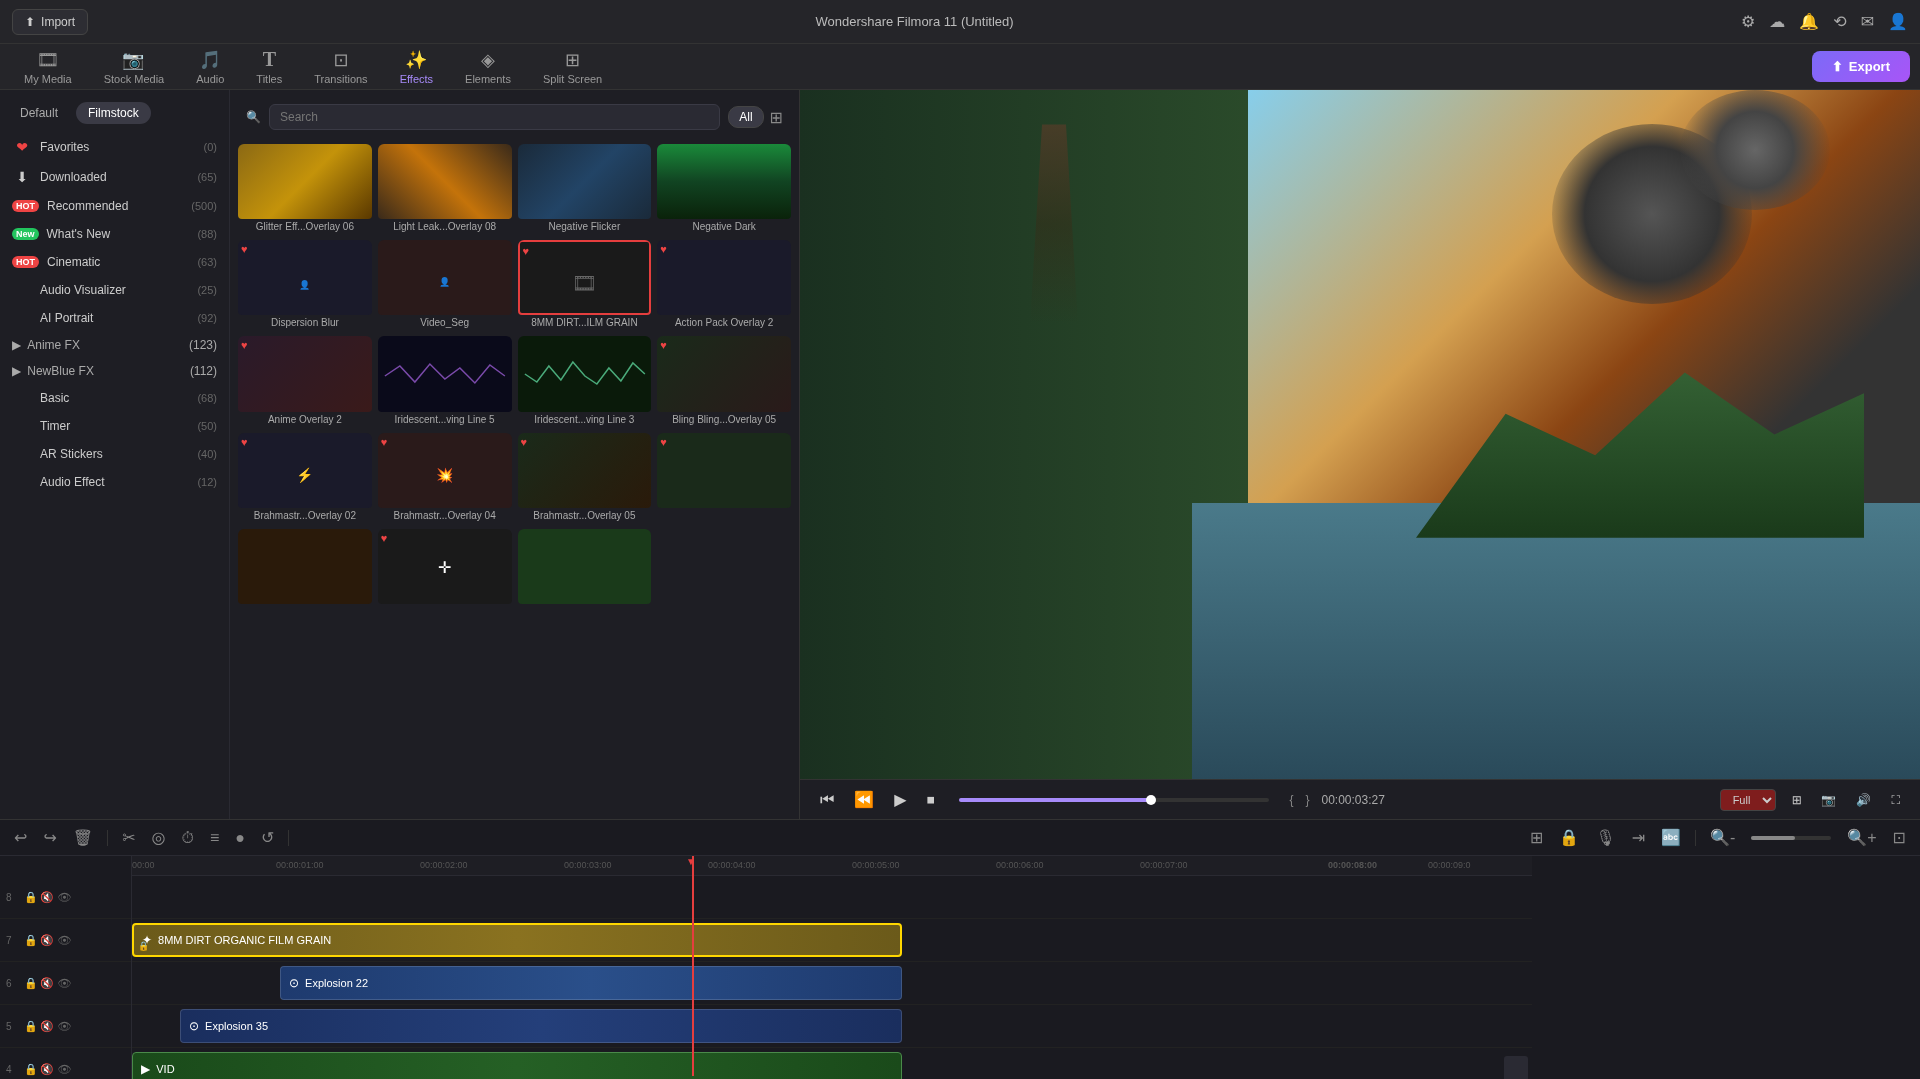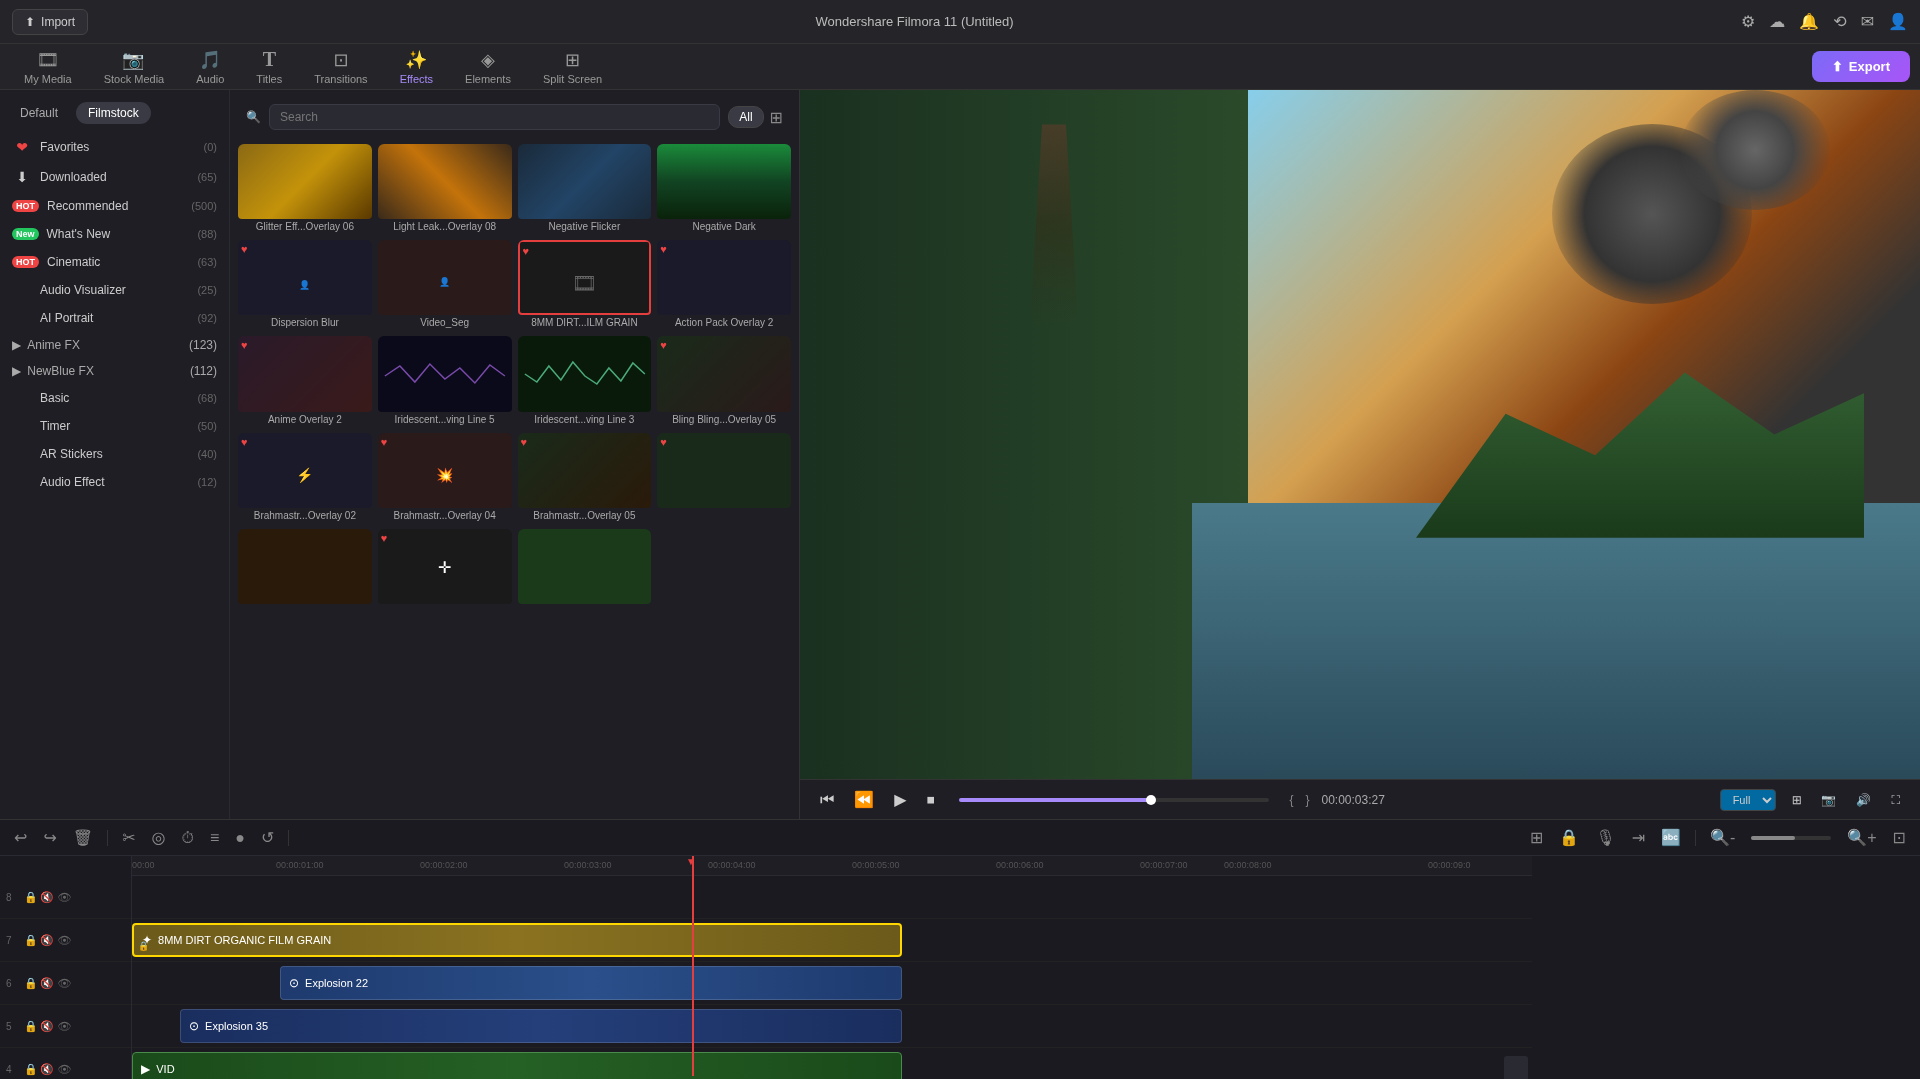--- a/index.html
+++ b/index.html
@@ -58,21 +58,21 @@
     .scene-water { position: absolute; bottom: 0; right: 0; width: 65%; height: 40%; background: linear-gradient(to bottom, #4a7a8a, #2a4a5a); }
     .smoke-cloud { position: absolute; right: 15%; top: 5%; width: 200px; height: 180px; background: radial-gradient(circle, #555 0%, #333 50%, transparent 80%); border-radius: 50%; }
     .smoke-cloud2 { position: absolute; right: 8%; top: 0; width: 150px; height: 120px; background: radial-gradient(circle, #666 0%, #444 40%, transparent 80%); border-radius: 50%; }
 
     #preview-controls { background: #1e1e24; padding: 6px 16px; display: flex; align-items: center; gap: 12px; border-top: 1px solid #333; }
     .progress-bar { flex: 1; height: 4px; background: #333; border-radius: 2px; cursor: pointer; position: relative; margin: 0 8px; }
     .progress-fill { height: 100%; background: #a78bfa; border-radius: 2px; width: 62%; }
     .progress-dot { position: absolute; right: 38%; top: 50%; transform: translate(50%, -50%); width: 10px; height: 10px; background: #fff; border-radius: 50%; }
     .time-display { color: #aaa; font-size: 12px; white-space: nowrap; }
     .ctrl-btn { background: none; border: none; color: #ccc; font-size: 16px; cursor: pointer; padding: 4px; }
-    .quality-select { background: #0369a1; border: 1px solid #444; border-radius: 4px; color: #ccc; padding: 3px 8px; font-size: 11px; cursor: pointer; }
+    .quality-select { background: #7f1d1d; border: 1px solid #444; border-radius: 4px; color: #ccc; padding: 3px 8px; font-size: 11px; cursor: pointer; }
 
     
     #timeline { height: 260px; background: #1a1a20; border-top: 1px solid #333; display: flex; flex-direction: column; }
     #timeline-toolbar { display: flex; align-items: center; padding: 6px 10px; gap: 8px; border-bottom: 1px solid #2a2a32; }
     #timeline-toolbar .tl-btn { background: none; border: none; color: #888; font-size: 16px; cursor: pointer; padding: 2px 4px; }
     .tl-separator { width: 1px; height: 16px; background: #333; margin: 0 2px; }
     .tl-spacer { flex: 1; }
     #timeline-content { flex: 1; overflow: hidden; display: flex; }
     #tl-track-labels { width: 132px; background: #1a1a20; border-right: 1px solid #2a2a32; padding-top: 20px; flex-shrink: 0; }
     .tl-label { height: 43px; display: flex; align-items: center; padding: 0 6px; gap: 4px; border-bottom: 1px solid #222; }
@@ -499,21 +499,21 @@
 
       <div id="tl-ruler" style="position:relative;width:1400px;">
         <span class="ruler-mark" style="left:0px;">00:00</span>
         <span class="ruler-mark" style="left:144px;">00:00:01:00</span>
         <span class="ruler-mark" style="left:288px;">00:00:02:00</span>
         <span class="ruler-mark" style="left:432px;">00:00:03:00</span>
         <span class="ruler-mark" style="left:576px;">00:00:04:00</span>
         <span class="ruler-mark" style="left:720px;">00:00:05:00</span>
         <span class="ruler-mark" style="left:864px;text-align:center;">00:00:06:00</span>
         <span class="ruler-mark" style="left:1008px;">00:00:07:00</span>
-        <span class="ruler-mark" style="left:1092px;">00:00:08:00</span>
+        <span class="ruler-mark" style="left:1196px;font-weight:bold;">00:00:08:00</span>
         <span class="ruler-mark" style="left:1296px;">00:00:09:0</span>
       </div>
 
       <div class="tl-playhead" style="left:560px;height:220px;"></div>
 
       <div class="tl-track" style="width:1400px;"></div>
 
       <div class="tl-track" style="width:1400px;position:relative;">
         <div class="tl-clip gold selected" style="left:0;width:770px;">
           <span class="clip-icon">✦</span>

